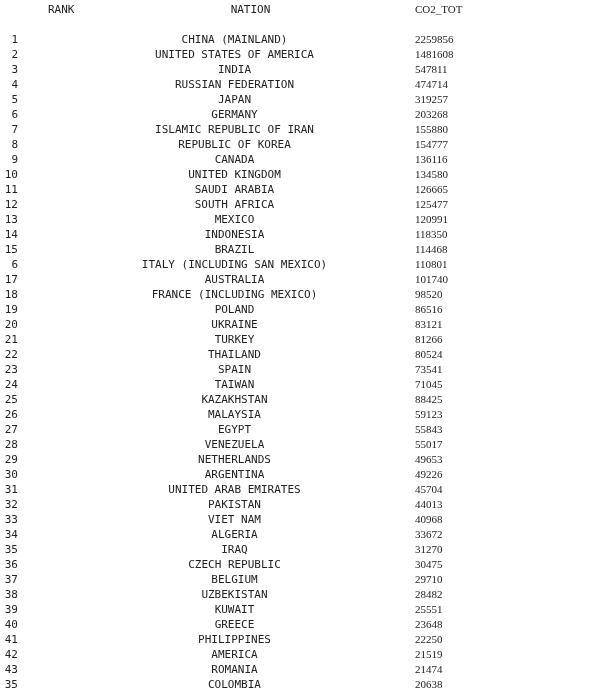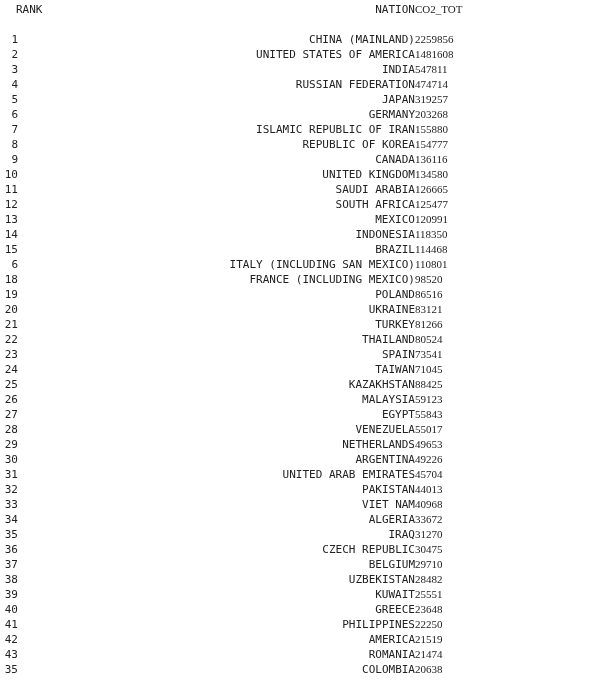--- a/index.html
+++ b/index.html
@@ -32,25 +32,26 @@
   .c-rank {
     flex: 0 0 18px;
     width: 18px;
     text-align: right;
   }
   .c-rank.hdr {
     text-align: center;
     padding-left: 16px;
     box-sizing: border-box;
     white-space: pre;
+    margin-left: 32px;
   }
   .c-nation {
     flex: 1 1 auto;
     margin-left: 36px;
-    text-align: right;
+    text-align: center;
   }
   .c-co2 {
     flex: 0 0 60px;
     width: 60px;
     text-align: left;
     margin-right: 131px;
     font-family: Liberation Serif, serif;
   }
 </style>
 </head>
@@ -157,20 +158,25 @@
     <span class="c c-nation">BRAZIL</span>
     <span class="c c-co2">114468</span>
   </div>
 
   <div class="row">
     <span class="c c-rank">6</span>
     <span class="c c-nation">ITALY (INCLUDING SAN MEXICO)</span>
     <span class="c c-co2">110801</span>
   </div>
 
+  <div class="row">
+    <span class="c c-rank">17</span>
+    <span class="c c-nation">AUSTRALIA</span>
+    <span class="c c-co2">101740</span>
+  </div>
 
   <div class="row">
     <span class="c c-rank">18</span>
     <span class="c c-nation">FRANCE (INCLUDING MEXICO)</span>
     <span class="c c-co2">98520</span>
   </div>
 
   <div class="row">
     <span class="c c-rank">19</span>
     <span class="c c-nation">POLAND</span>

